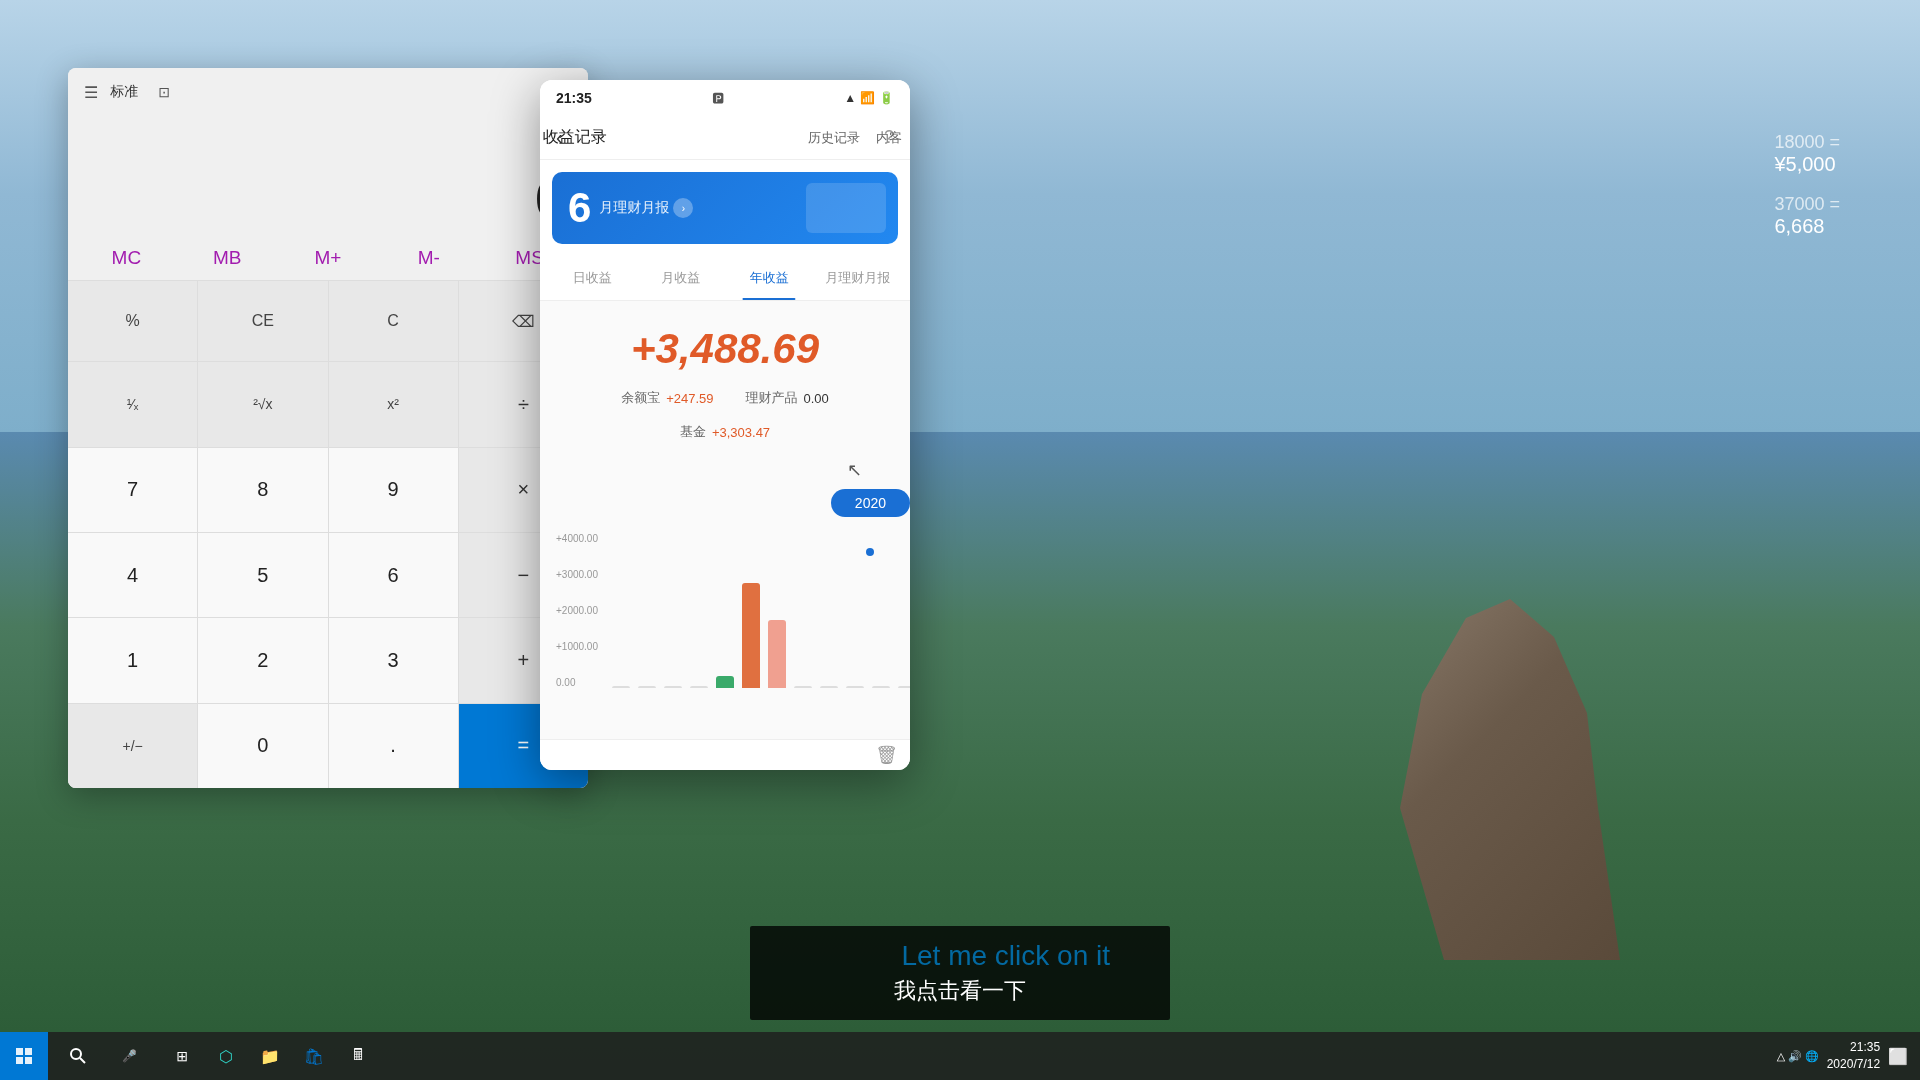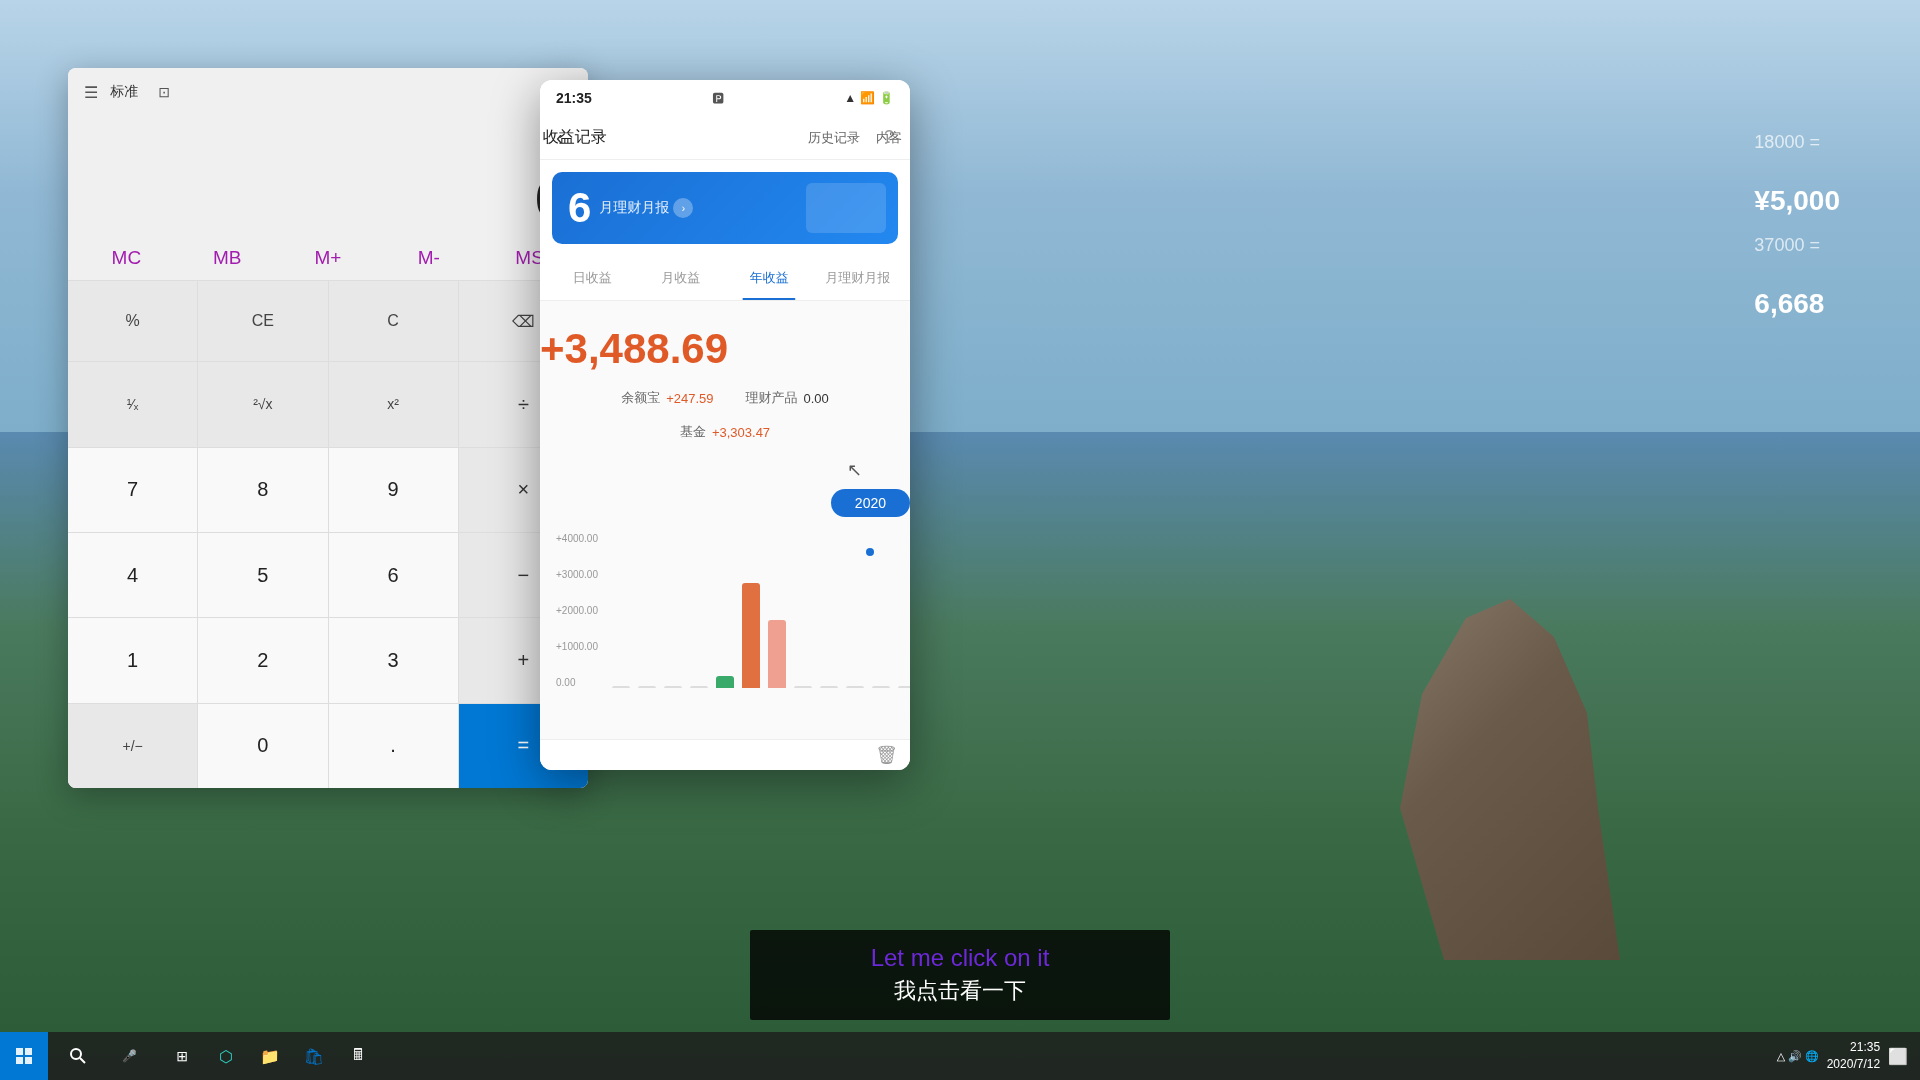--- a/index.html
+++ b/index.html
@@ -333,22 +333,23 @@
       border-radius: 2px;
     }
 
     
     .phone-content {
       flex: 1;
       overflow: hidden;
       background: #fafafa;
     }
     .earnings-total {
-      text-align: left;
+      text-align: center;
       padding: 24px 0 8px;
+      font-style: italic;
     }
     .earnings-amount {
       font-size: 42px;
       font-weight: 700;
       color: #e05a28;
     }
     .earnings-detail {
       display: flex;
       justify-content: center;
       gap: 32px;
@@ -426,47 +427,47 @@
     .chart-dot {
       width: 8px;
       height: 8px;
       border-radius: 50%;
       background: #1a6fd4;
       position: absolute;
       right: 20px;
       top: 15px;
     }
     .caption-en {
-      font-size: 24px;
+      font-size: 28px;
       font-weight: 500;
-      color: #6d28d9;
+      color: #0369a1;
+      text-align: right;
     }
     .caption-zh {
       font-size: 22px;
       color: white;
       margin-top: 4px;
     }
 
     
     .right-numbers {
       position: absolute;
       right: 80px;
       top: 132px;
       color: white;
       z-index: 5;
     }
     .right-eq {
       font-size: 18px;
       color: rgba(255,255,255,0.7);
     }
     .right-val {
-      font-size: 28px;
-      font-weight: 700;
-      color: white;
-      margin-top: 32px;
+      font-size: 20px;
+      font-weight: 400;
+      color: white;
     }
   </style>
 </head>
 <body>
 
 <div class="bg">
   <div class="bg-sky"></div>
   <div class="bg-landscape"></div>
   <div class="rock"></div>
 </div>

